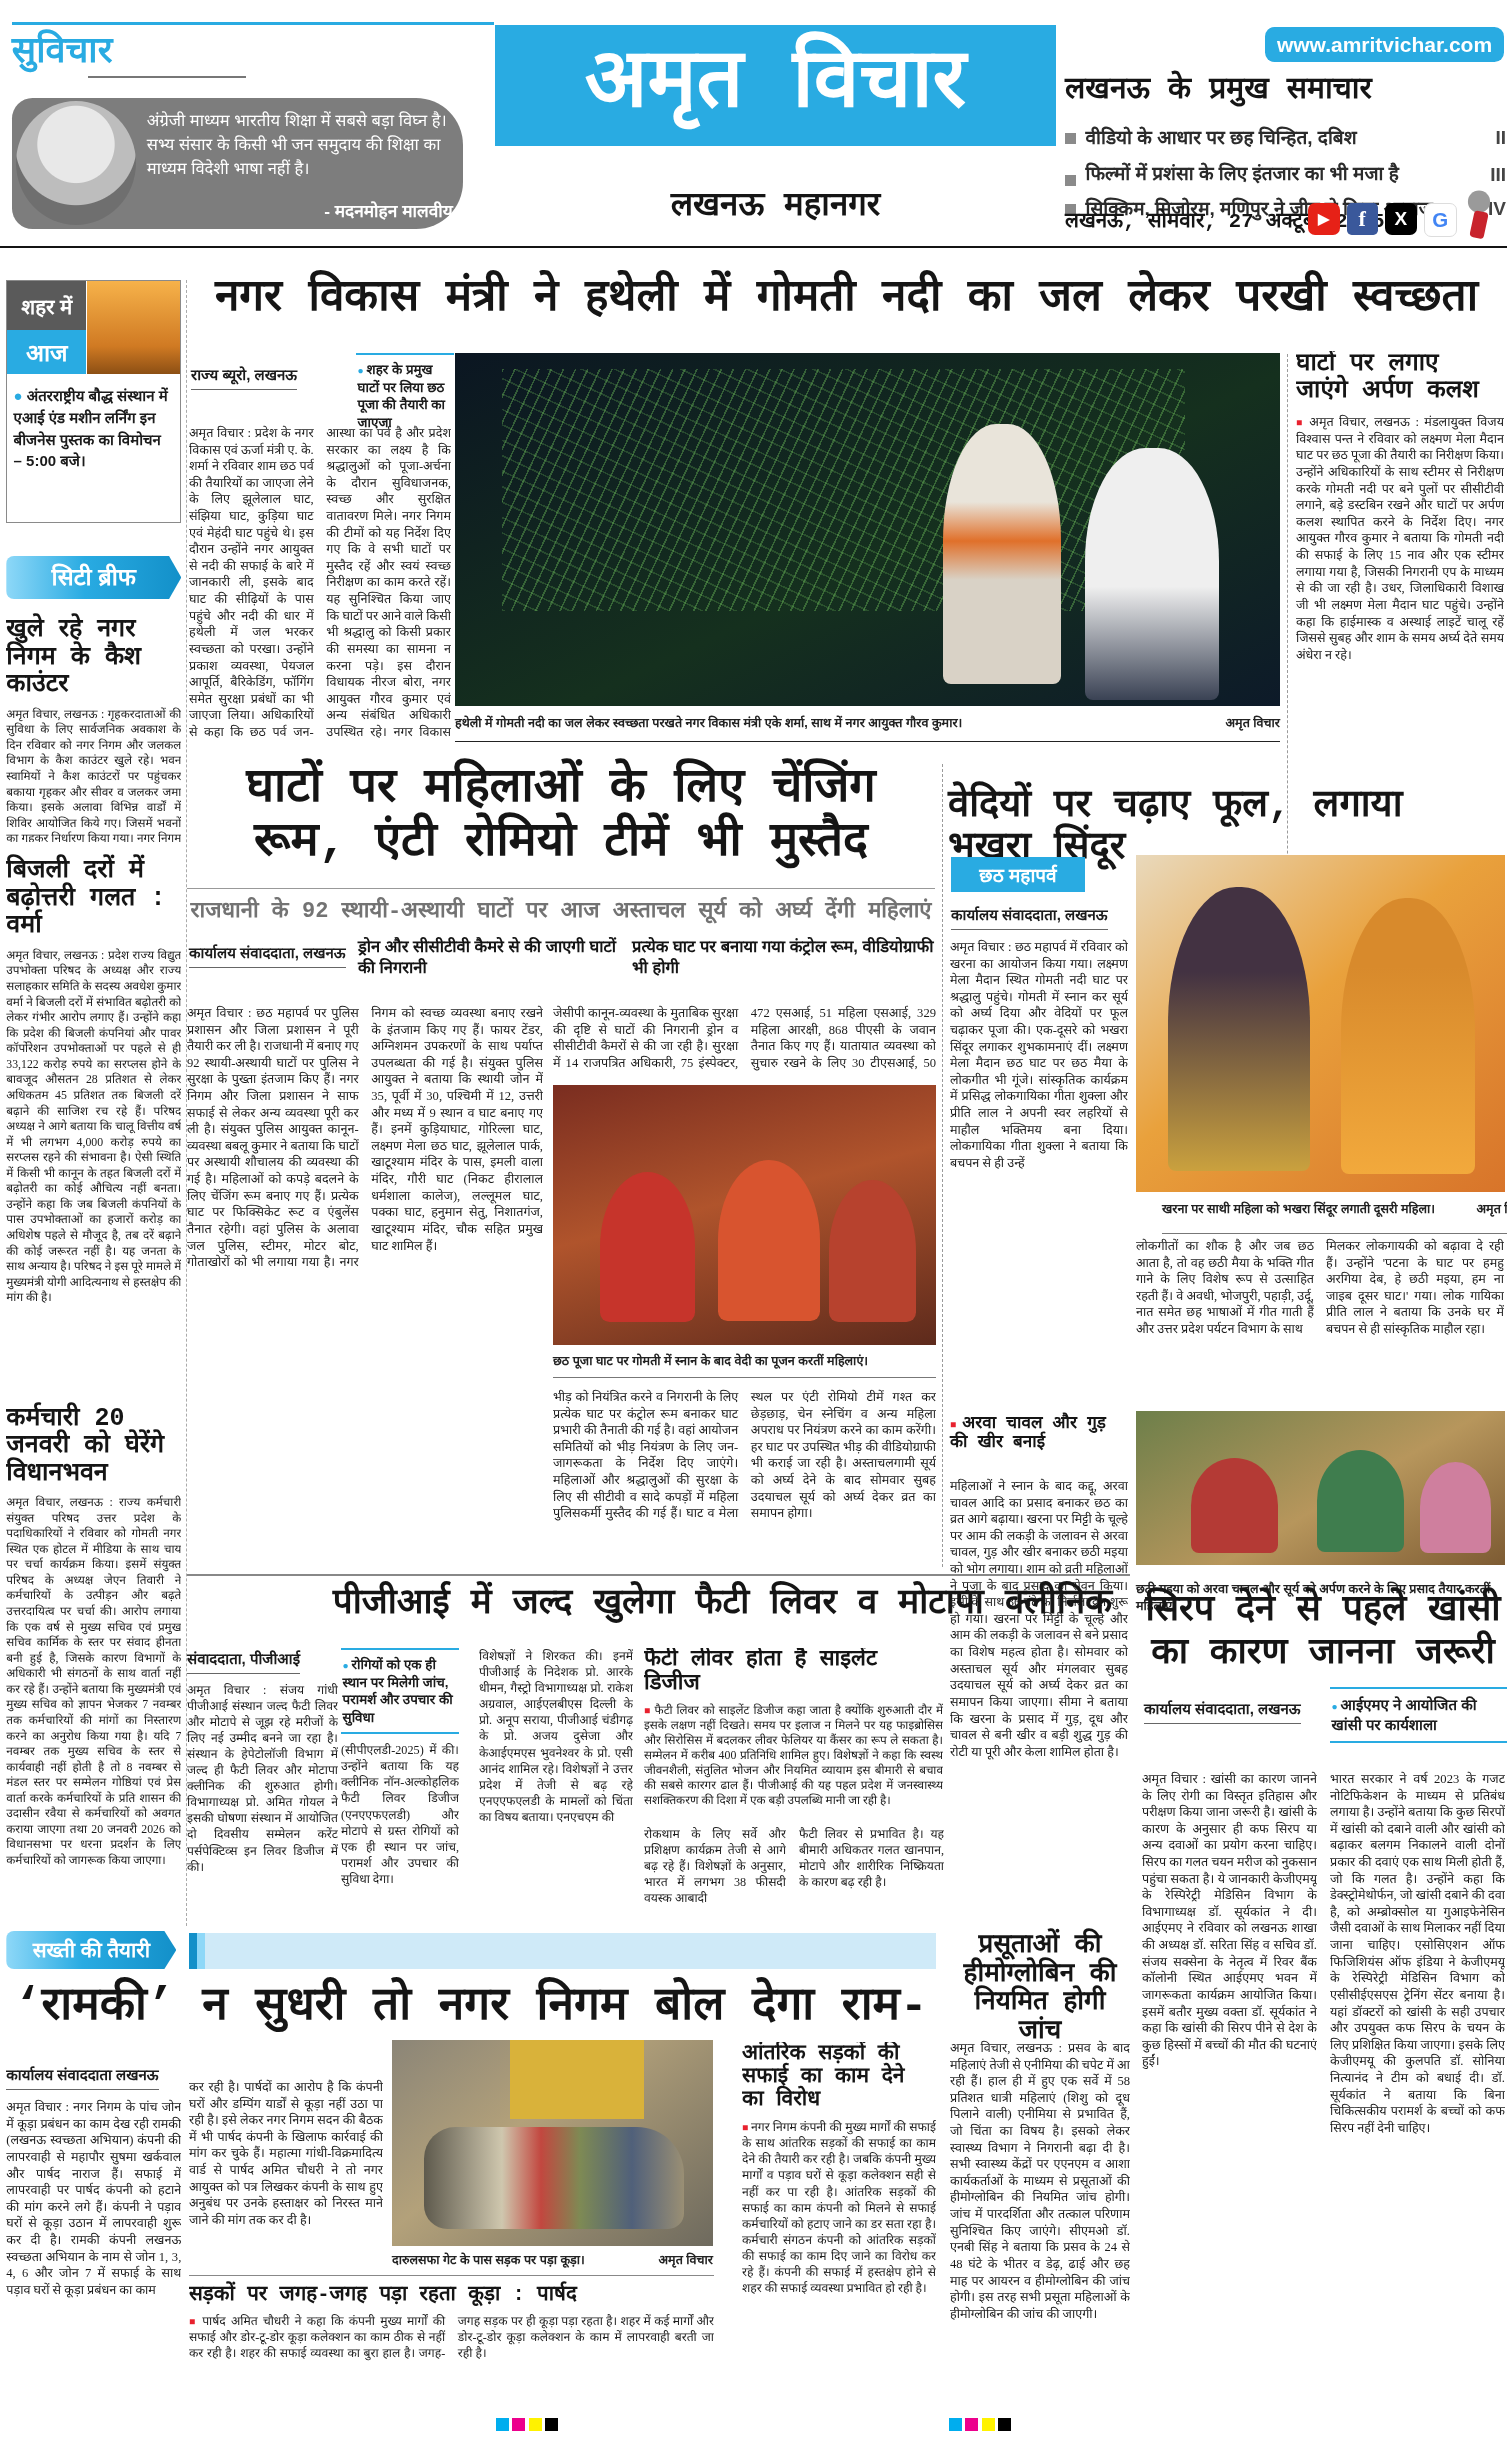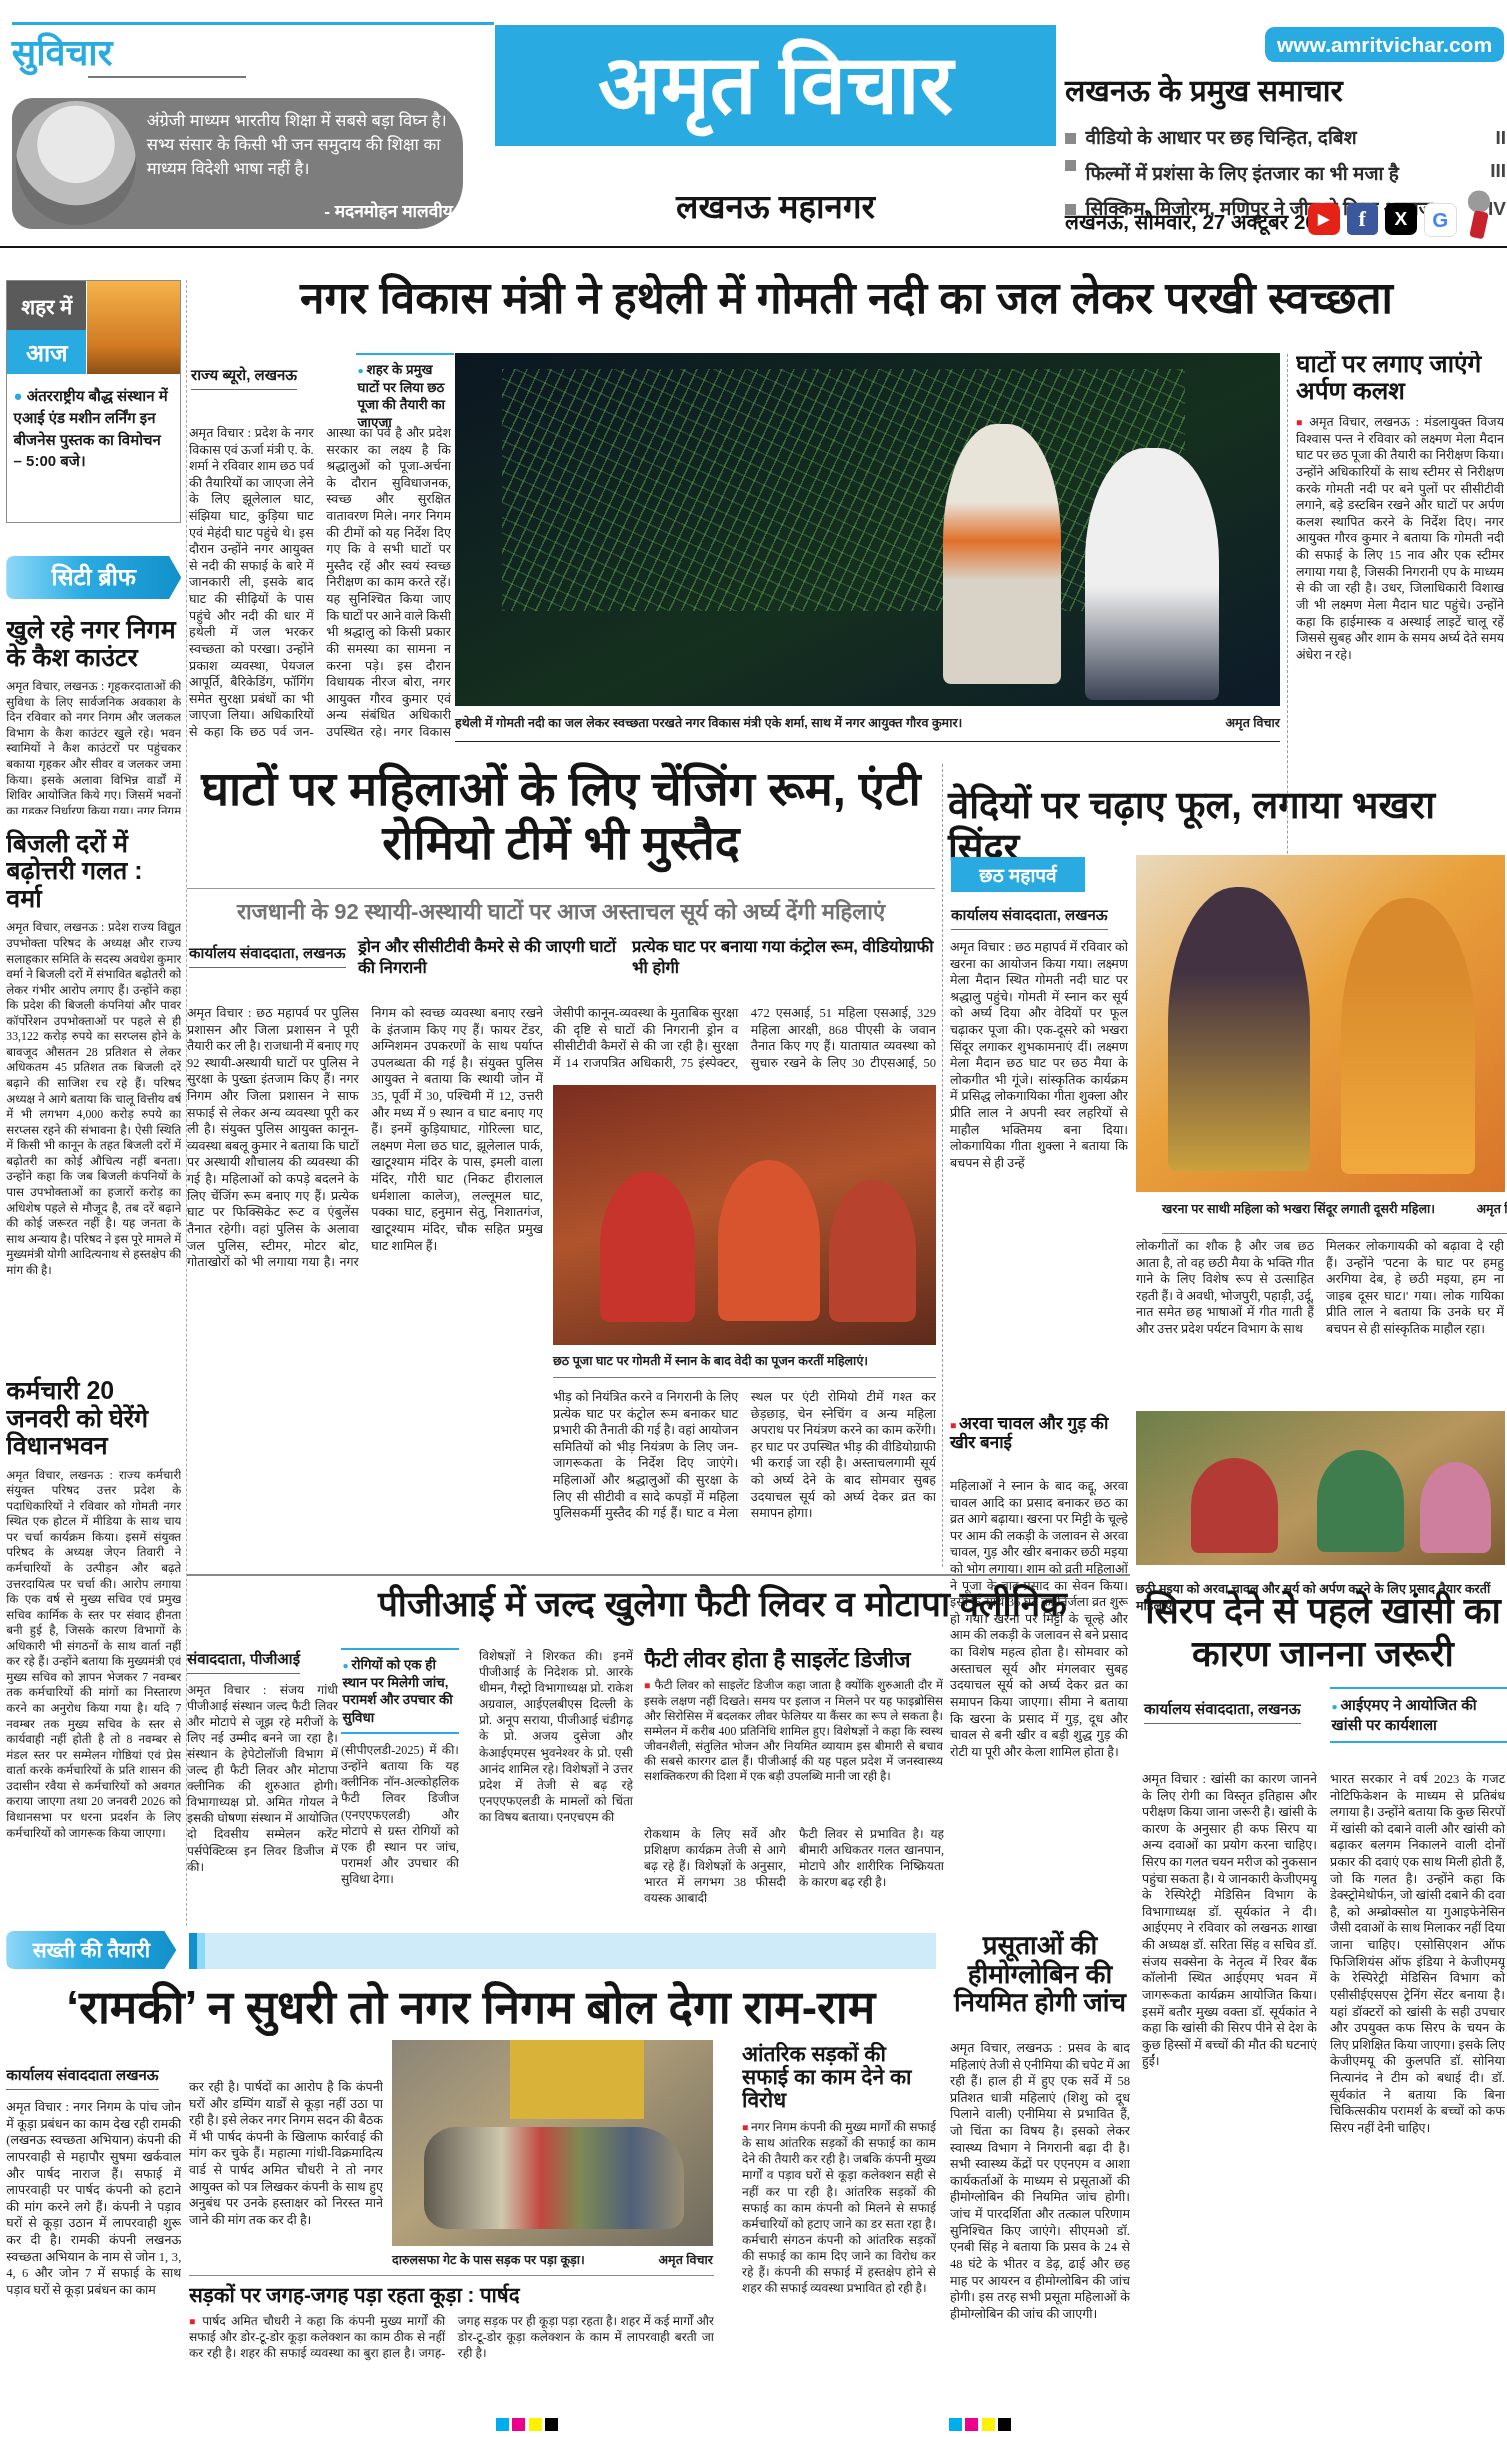--- a/index.html
+++ b/index.html
@@ -1,19 +1,19 @@
 <!DOCTYPE html>
 <html style="font-size:12.6px"><head>
 <meta charset="utf-8">
 <style>
   html,body{margin:0;padding:0}
   body{width:1508px;height:2438px;position:relative;background:#fff;color:#1b1b1b;
        font-family:"Liberation Serif",serif;overflow:hidden}
   .abs{position:absolute}
-  .hd{font-family:Liberation Sans, sans-serif;font-weight:900;color:#151515;line-height:1.1}
+  .hd{font-family:Liberation Mono, monospace;font-weight:900;color:#151515;line-height:1.1}
   .body{font-size:12.6px;line-height:1.32;text-align:justify}
   .c2{column-count:2;column-gap:12.6px}
   .clip{overflow:hidden}
   .byline{font-family:"Liberation Sans",sans-serif;font-weight:bold;font-size:15px;
           border-bottom:1.6px solid #666;padding-bottom:4.7px;display:inline-block}
   .kicker{font-family:"Liberation Sans",sans-serif;font-weight:bold;font-size:14px;line-height:1.3;
           border-top:2.4px solid #29abe2;border-bottom:2.4px solid #29abe2;padding:6.3px 1.6px}
   .kicker.noline{border:none;padding:0;font-size:15.8px}
   .kicker:before{content:"● ";color:#29abe2;font-size:10.2px}
   .kicker.noline:before{content:""}
@@ -56,21 +56,21 @@
   </div>
 
   <div class="abs hd" style="left:1065px;top:74px;font-size:30px">लखनऊ के प्रमुख समाचार</div>
 
   <div class="abs" style="left:1065px;top:124px;width:441px">
     <div style="display:flex;align-items:baseline;margin-bottom:9.5px">
       <span class="sq"></span>
       <span style="flex:1;font-family:'Liberation Sans',sans-serif;font-weight:bold;font-size:19px;color:#2b2b2b">वीडियो के आधार पर छह चिन्हित, दबिश</span>
       <span style="font-family:'Liberation Sans',sans-serif;font-weight:bold;font-size:19px;color:#444;margin-left:20px">II</span>
     </div>
-    <div style="display:flex;align-items:flex-start;margin-bottom:9.5px">
+    <div style="display:flex;align-items:flex-end;margin-bottom:9.5px">
       <span class="sq"></span>
       <span style="flex:1;font-family:'Liberation Sans',sans-serif;font-weight:bold;font-size:19px;color:#2b2b2b">फिल्मों में प्रशंसा के लिए इंतजार का भी मजा है</span>
       <span style="font-family:'Liberation Sans',sans-serif;font-weight:bold;font-size:19px;color:#444;margin-left:11px">III</span>
     </div>
     <div style="display:flex;align-items:baseline">
       <span class="sq"></span>
       <span style="flex:1;font-family:'Liberation Sans',sans-serif;font-weight:bold;font-size:19px;color:#2b2b2b">सिक्किम, मिजोरम, मणिपुर ने जीत से किया आगाज</span>
       <span style="font-family:'Liberation Sans',sans-serif;font-weight:bold;font-size:19px;color:#444;margin-left:11px">IV</span>
     </div>
   </div>

